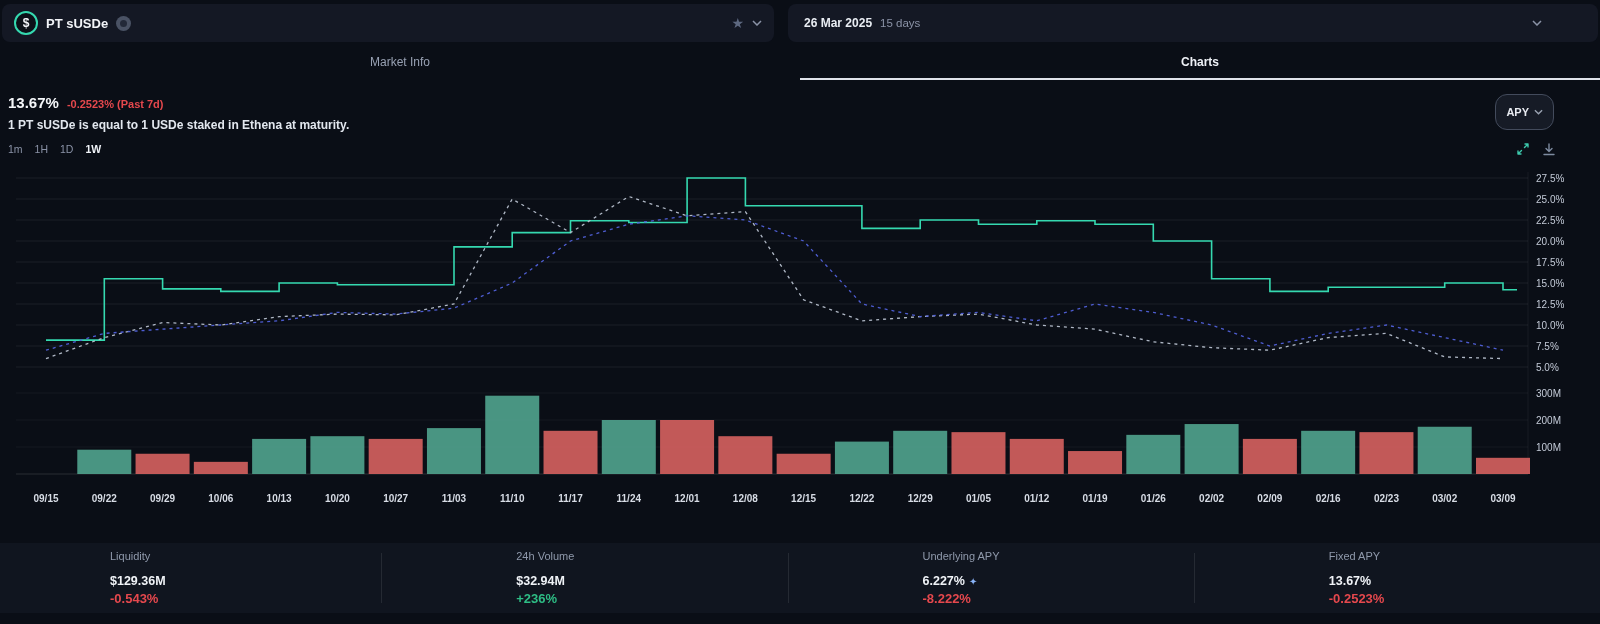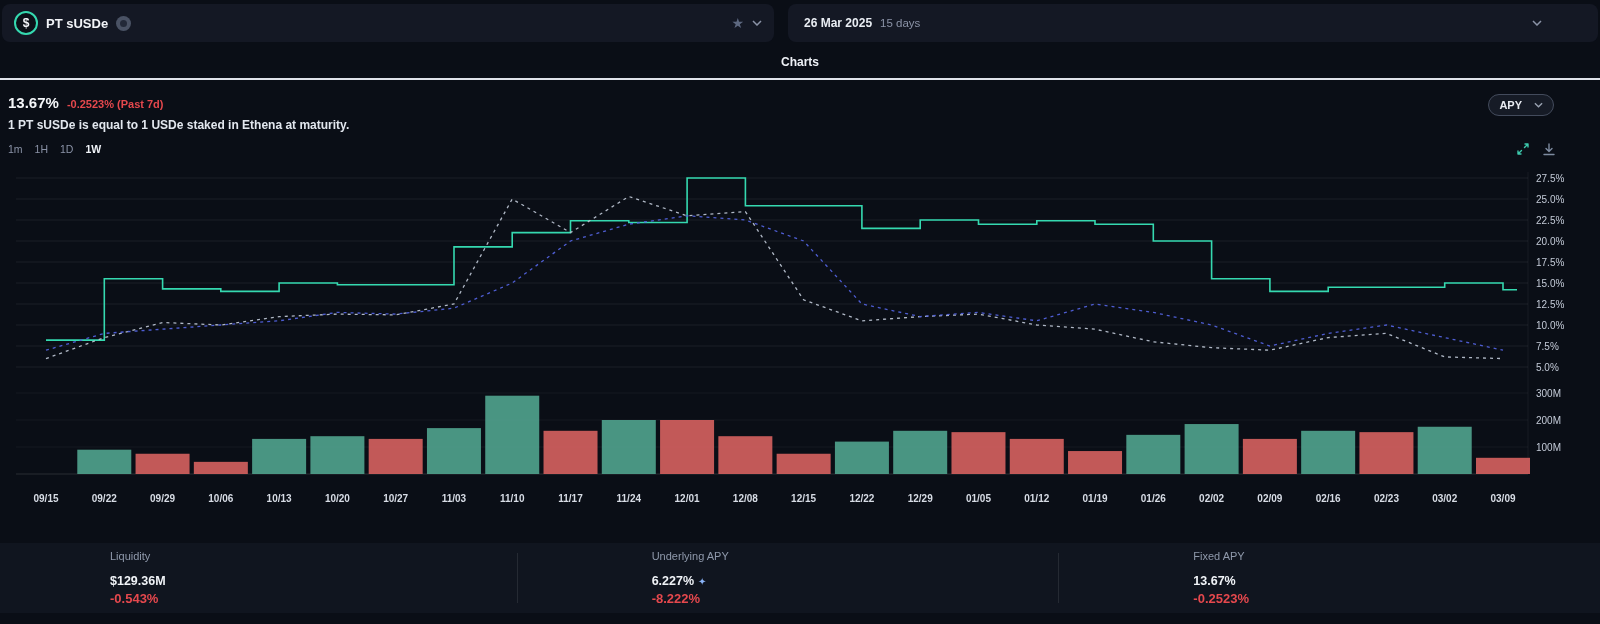--- a/index.html
+++ b/index.html
@@ -49,23 +49,23 @@
   .tab.active { color: #eef1f6; font-weight: 600; border-bottom-color: #dfe3ea; }
 
   
   .summary { position: relative; padding: 14px 46px 0 8px; }
   .row1 { display: flex; align-items: baseline; gap: 8px; }
   .apy-big { font-size: 15px; font-weight: 700; color: #f5f7fa; }
   .apy-change { font-size: 11px; font-weight: 600; color: #e5484d; }
   .desc { margin-top: 7px; font-size: 12px; font-weight: 600; color: #e2e7ee; }
   .apy-pill {
     position: absolute; right: 46px; top: 14px;
-    height: 22px; padding: 0 10px; border-radius: 12px;
+    height: 36px; padding: 0 10px; border-radius: 12px;
     border: 1px solid #434b5c; background: #161b26;
-    display: inline-flex; align-items: center; gap: 12px;
+    display: inline-flex; align-items: center; gap: 5px;
     font-size: 11px; font-weight: 600; color: #e8ebf1;
     font-family: inherit; cursor: pointer;
   }
 
   
   .chart-toolbar { display: flex; align-items: center; padding: 10px 44px 0 8px; gap: 8px; }
   .intervals { display: flex; gap: 12px; }
   .interval { font-size: 10.5px; color: #8b93a7; cursor: pointer; }
   .interval.active { color: #f0f3f8; font-weight: 700; }
   .tools { margin-left: auto; display: flex; gap: 12px; align-items: center; }
@@ -122,20 +122,23 @@
     <span class="spacer"></span>
     <span class="chev">
       <svg width="10" height="6" viewBox="0 0 10 6">
           <path d="M1 1l4 4 4-4" stroke="#8b93a7" stroke-width="1.5" fill="none"></path>
         </svg>
     </span>
   </div>
 </div>
 
 <div class="tabs">
+  <div class="tab">
+    <span>Market Info</span>
+  </div>
   <div class="tab active">
     <span>Charts</span>
   </div>
 </div>
 
 <div class="summary">
   <div class="row1">
     <span class="apy-big">13.67%</span>
     <span class="apy-change">-0.2523% (Past 7d)</span>
   </div>
@@ -257,20 +260,25 @@
     </svg>
 </div>
 
 <div class="stats-panel">
   <div class="stat">
     <div class="s-label">Liquidity</div>
     <div class="s-value">$129.36M</div>
     <div class="s-change neg">-0.543%</div>
   </div>
   <div class="stat">
+    <div class="s-label">24h Volume</div>
+    <div class="s-value">$32.94M</div>
+    <div class="s-change pos">+236%</div>
+  </div>
+  <div class="stat">
     <div class="s-label">Underlying APY</div>
     <div class="s-value">
       <span>6.227%</span><span class="sparkle">✦</span>
     </div>
     <div class="s-change neg">-8.222%</div>
   </div>
   <div class="stat">
     <div class="s-label">Fixed APY</div>
     <div class="s-value">13.67%</div>
     <div class="s-change neg">-0.2523%</div>

